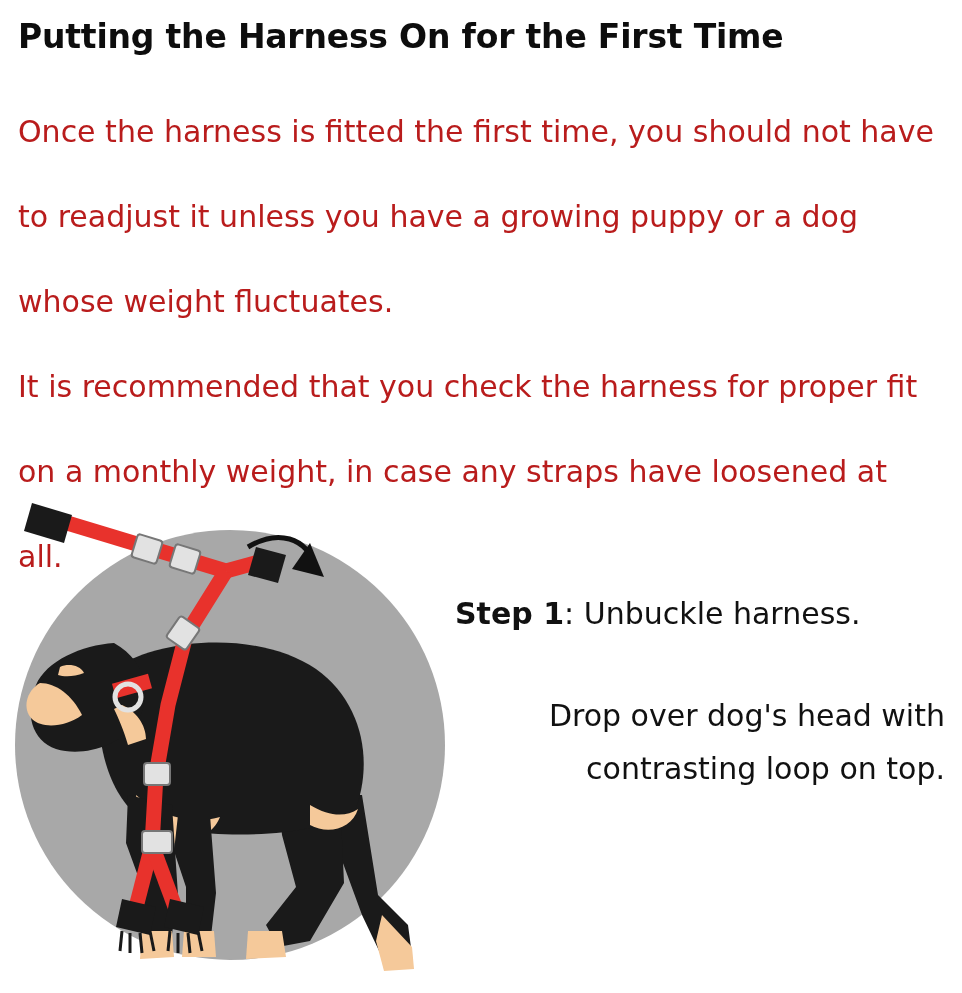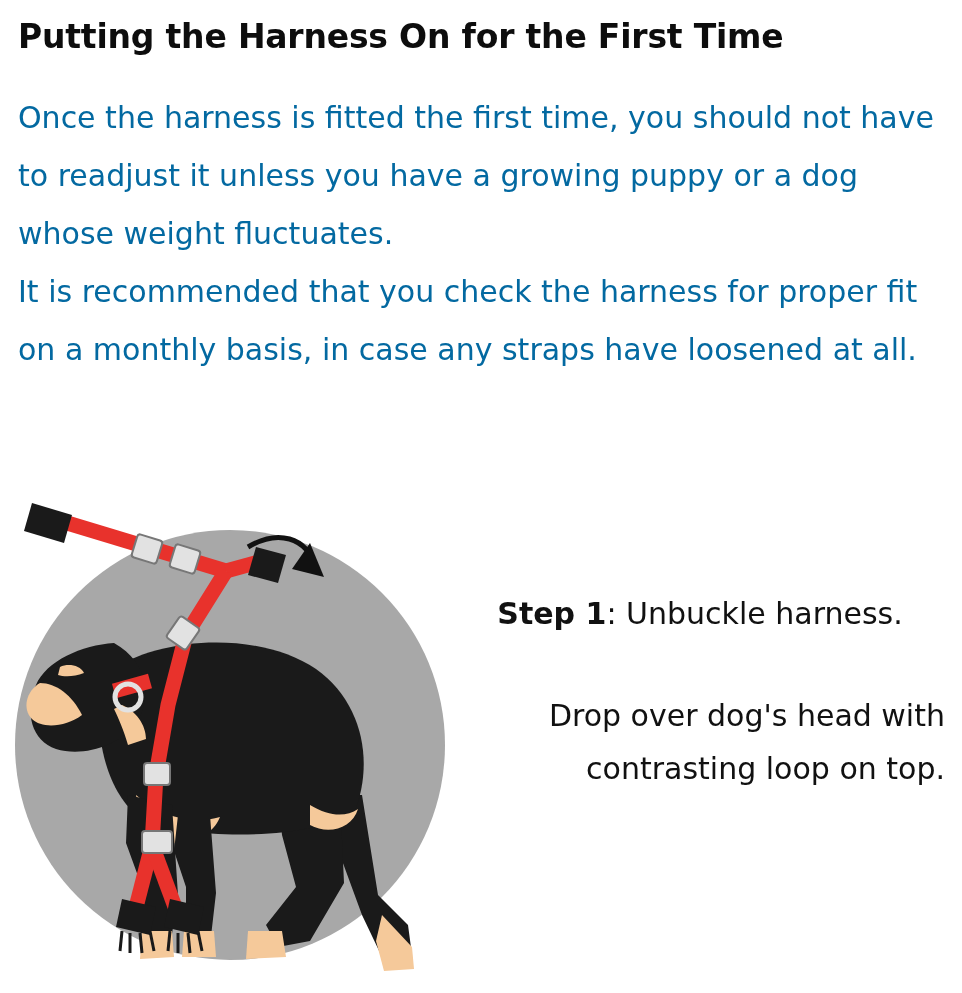--- a/index.html
+++ b/index.html
@@ -25,23 +25,23 @@
   .title {
     font-size: 33px;
     font-weight: bold;
     letter-spacing: -0.2px;
     line-height: 1.25;
     margin: 6px 0 0 0;
     color: #0d0d0d;
   }
   .body-copy {
     font-size: 30px;
-    line-height: 58px;
+    line-height: 85px;
     margin-top: 32px;
-    color: #0369a1;
+    color: #b91c1c;
     max-width: 920px;
   }
   .body-copy p {
     margin: 0;
   }
   .lower {
     position: absolute;
     top: 495px;
     left: 0;
     width: 962px;
@@ -57,21 +57,20 @@
   .steps {
     position: absolute;
     left: 455px;
     top: 100px;
     width: 490px;
   }
   .step-line {
     font-size: 30px;
     line-height: 38px;
     color: #111111;
-    text-align: center;
   }
   .step-label {
     font-weight: bold;
   }
   .step-body {
     font-size: 30px;
     line-height: 53px;
     margin-top: 56px;
     color: #111111;
     text-align: right;
@@ -80,21 +79,21 @@
 </style>
 </head>
 <body>
 
 <div class="page">
 
   <h1 class="title">Putting the Harness On for the First Time</h1>
 
   <div class="body-copy">
     <p>Once the harness is fitted the first time, you should not have to readjust it unless you have a growing puppy or a dog whose weight fluctuates.</p>
-    <p>It is recommended that you check the harness for proper fit on a monthly basis, in case any straps have loosened at all.</p>
+    <p>It is recommended that you check the harness for proper fit on a monthly weight, in case any straps have loosened at all.</p>
   </div>
 
   <div class="lower">
 
     <div class="illustration">
       <svg width="450" height="498" viewBox="0 0 450 498" xmlns="http://www.w3.org/2000/svg" aria-hidden="true">
 
         <circle cx="220" cy="250" r="215" fill="#a8a8a8"></circle>
 
         <g>

